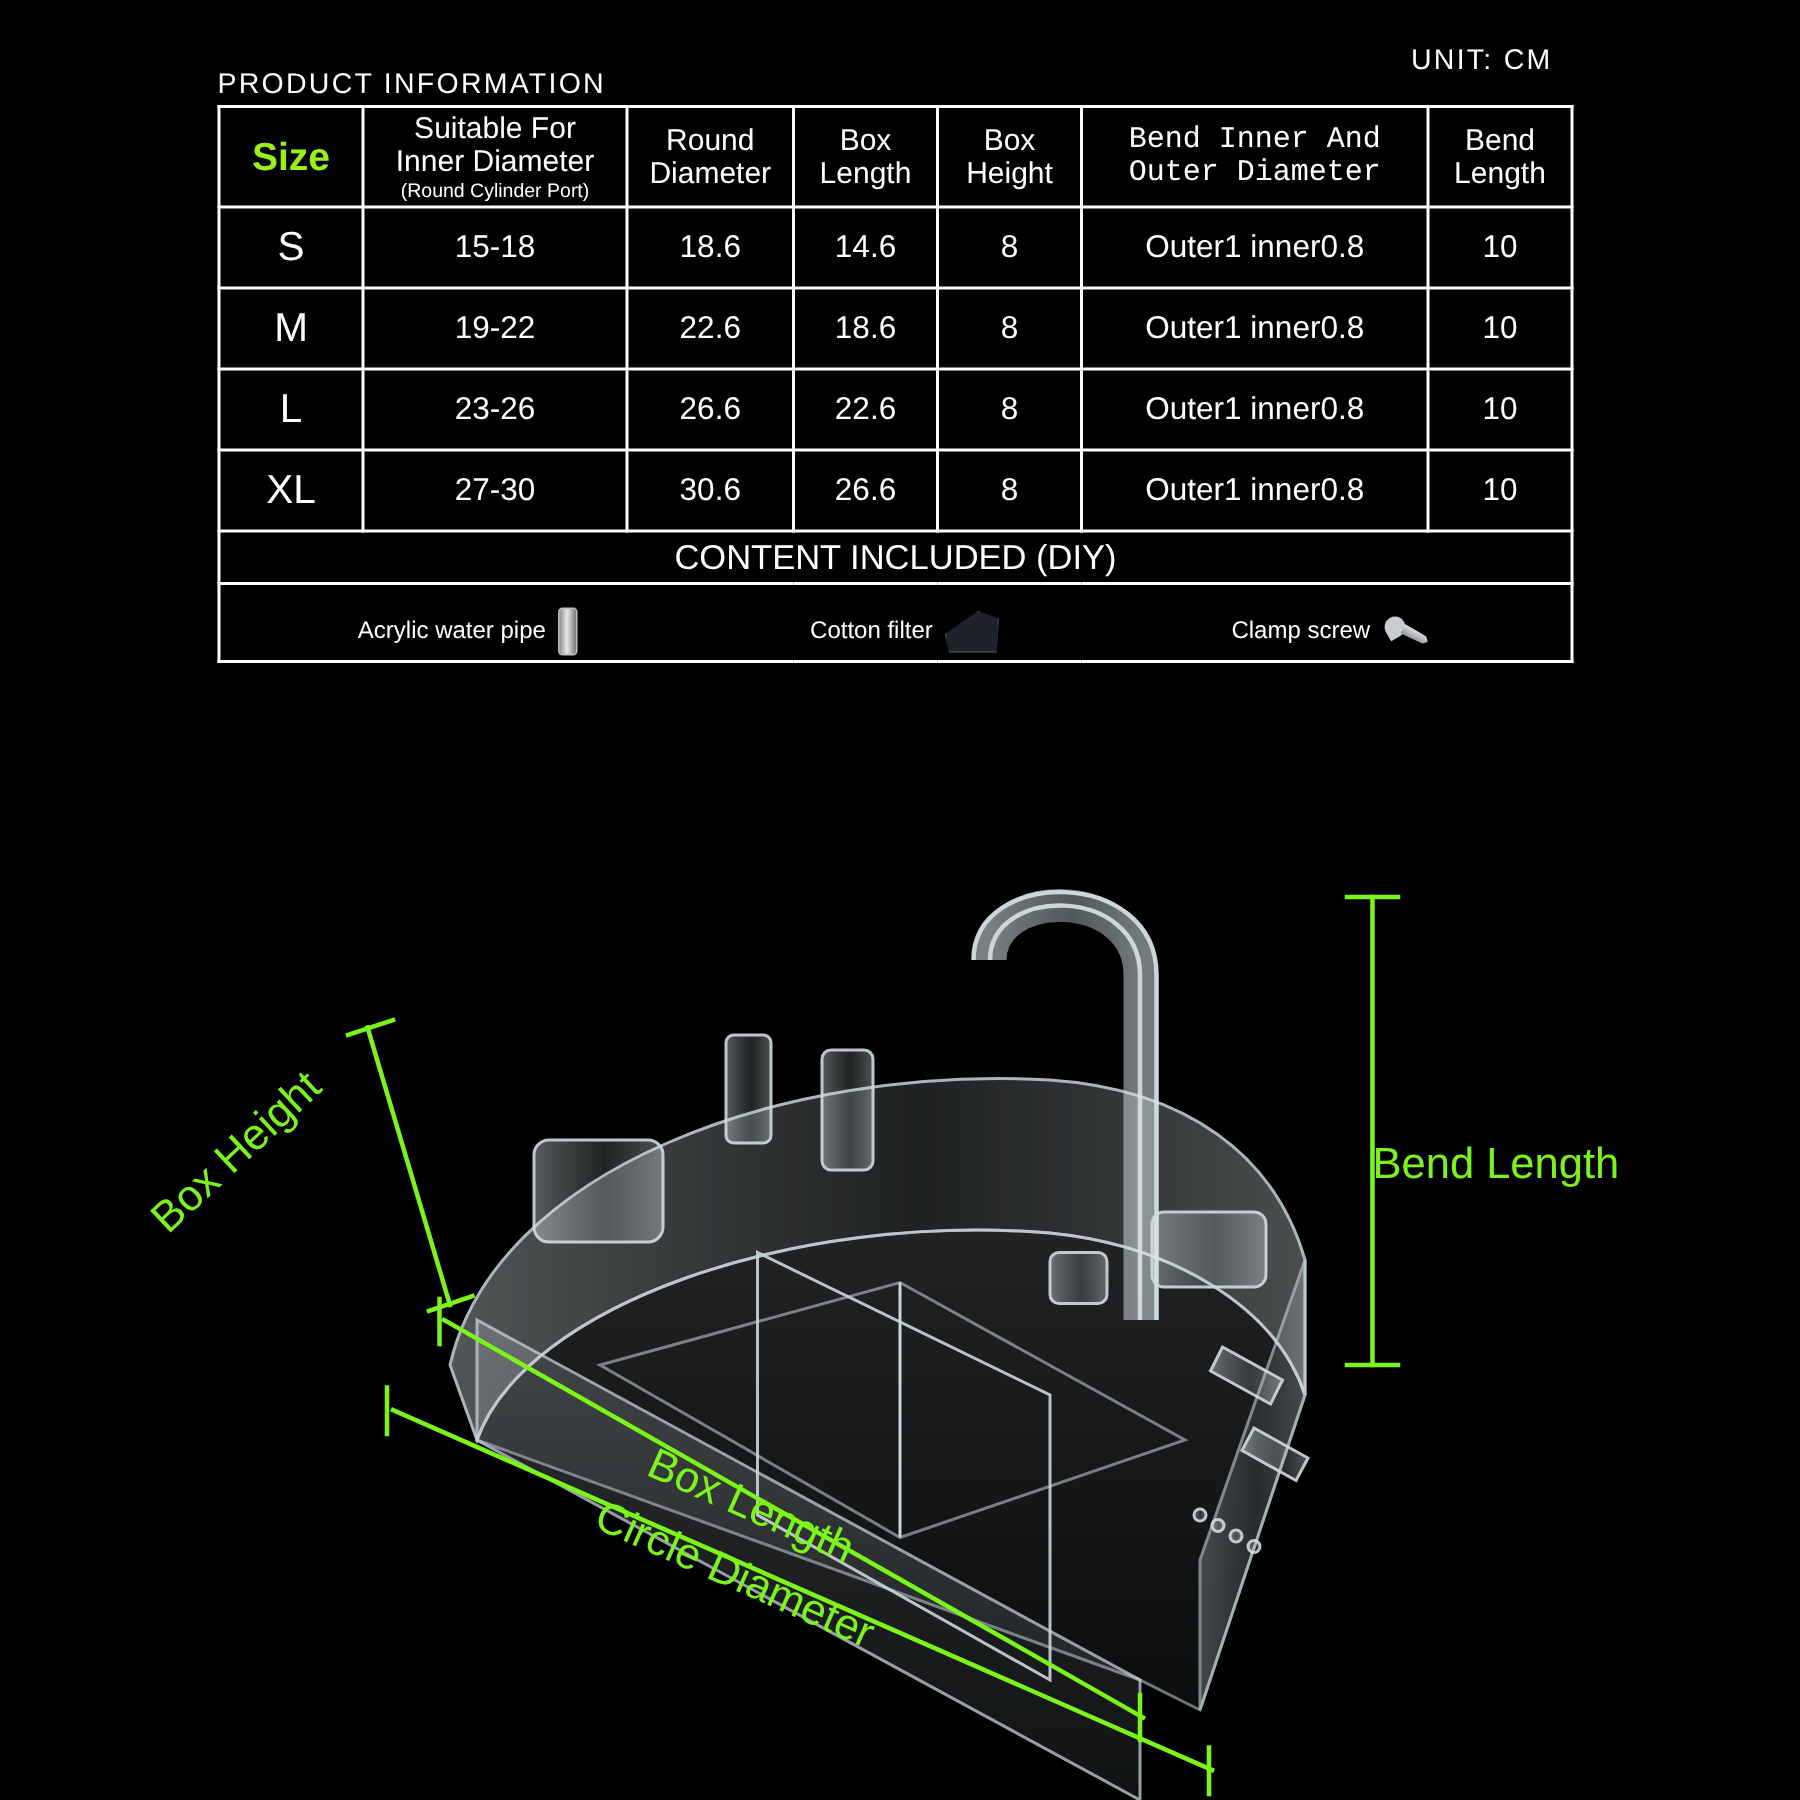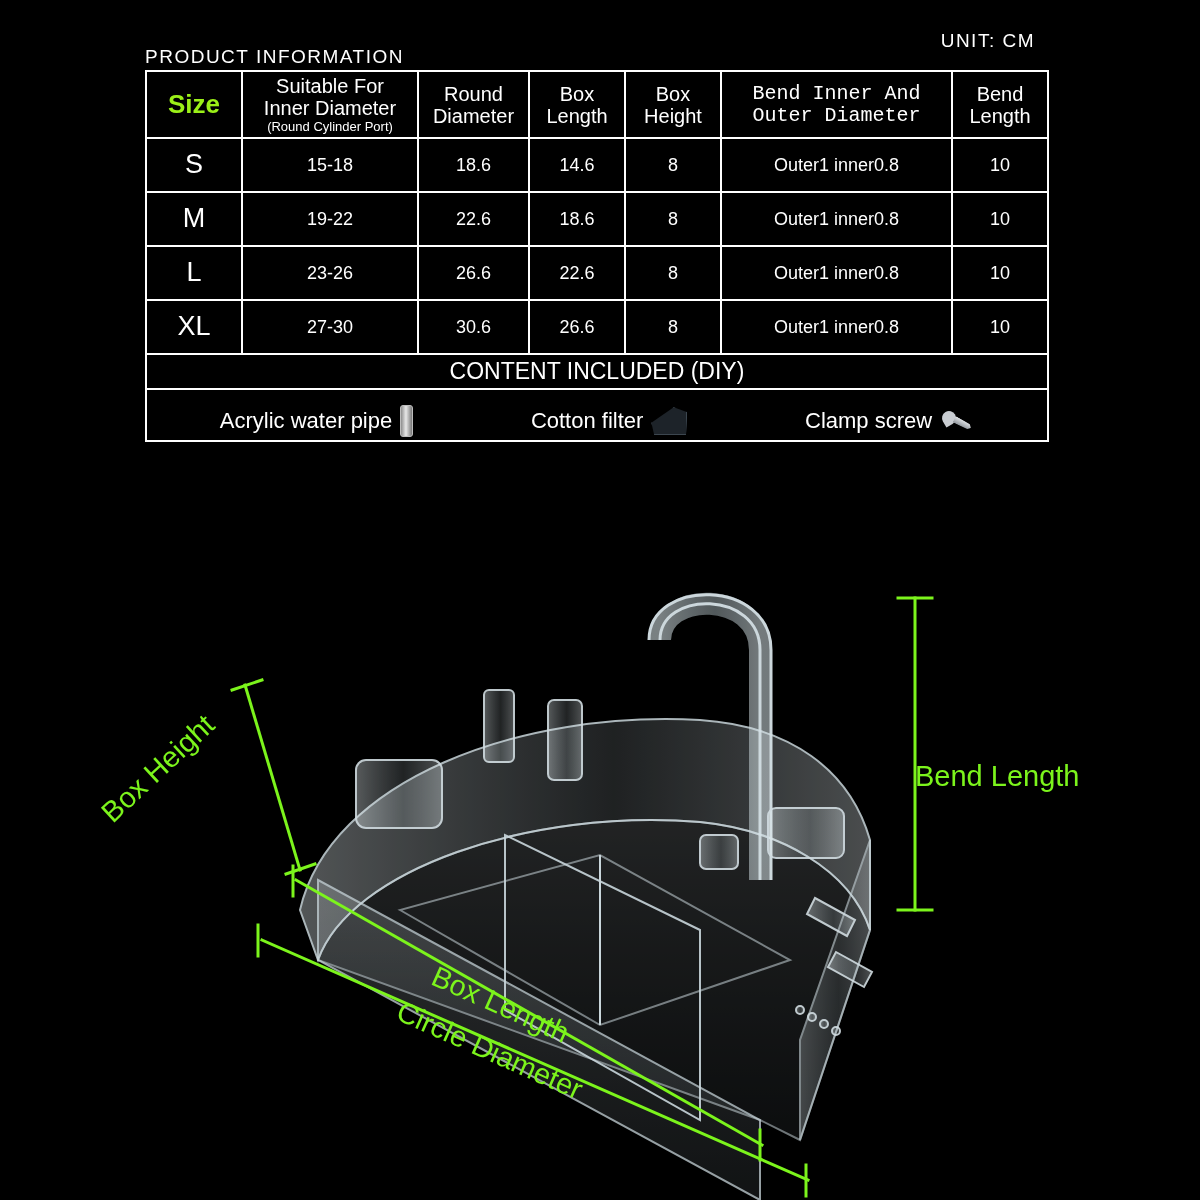--- a/index.html
+++ b/index.html
@@ -82,21 +82,21 @@
     font-size: 13px;
     margin-top: 1px;
   }
   .size-cell {
     color: #9bf018;
     font-size: 27px;
     font-weight: bold;
     line-height: 1.1;
   }
   .data-cell {
-    font-size: 18px;
+    font-size: 21px;
     margin-top: 24px;
   }
   .row-h { height: 54px; }
 
   .note-title {
     color: #ffe400;
     font-size: 26px;
     font-weight: bold;
     padding: 5px 0 6px 0;
   }
@@ -118,21 +118,21 @@
   .content-items {
     display: flex;
     align-items: center;
     justify-content: space-around;
     padding: 0 12px;
   }
   .content-item {
     display: flex;
     align-items: center;
     gap: 8px;
-    font-size: 22px;
+    font-size: 16px;
     color: #ffffff;
     margin-top: 12px;
   }
   .mini-icon { display: inline-block; }
 
   
   .icon-pipe {
     width: 11px; height: 30px;
     background: linear-gradient(90deg,#8d8d8d,#e8e8e8 45%,#777);
     border-radius: 3px;

